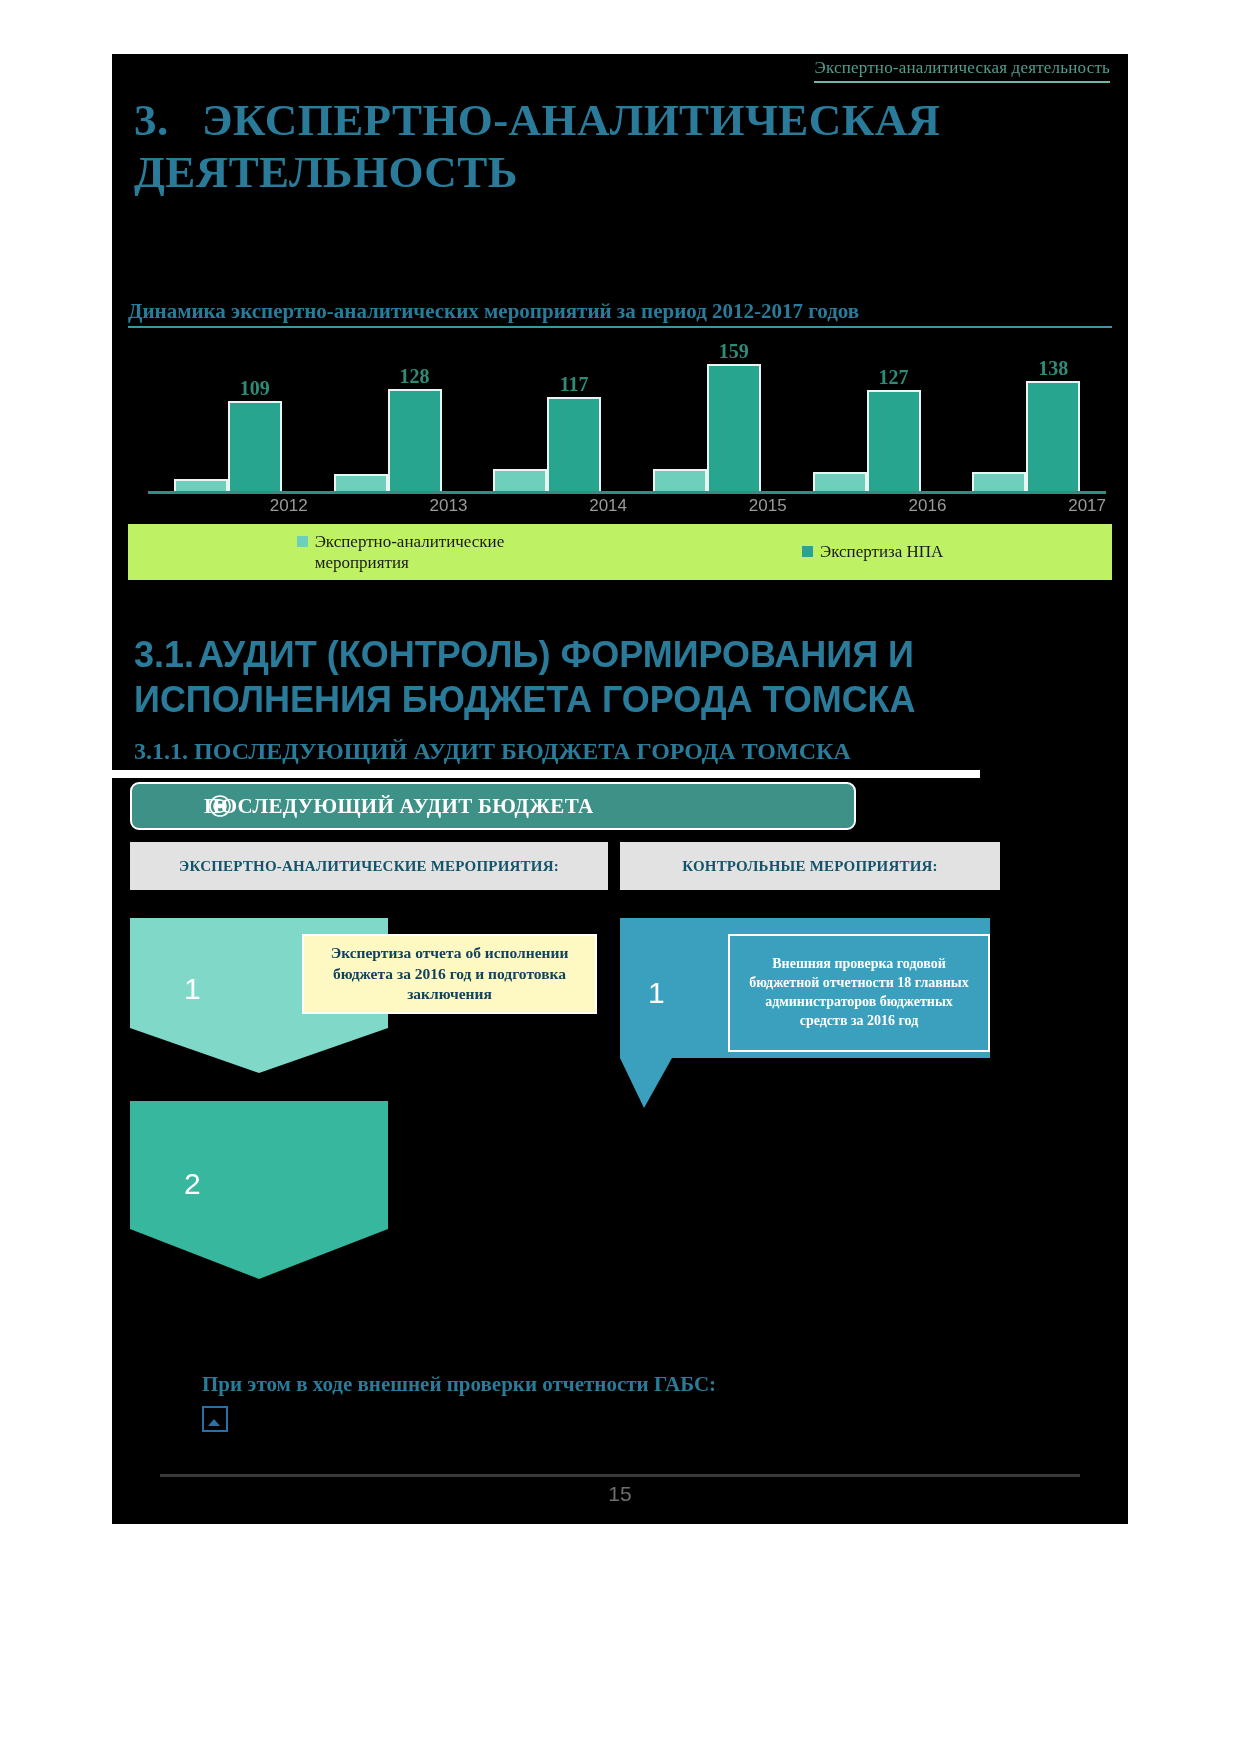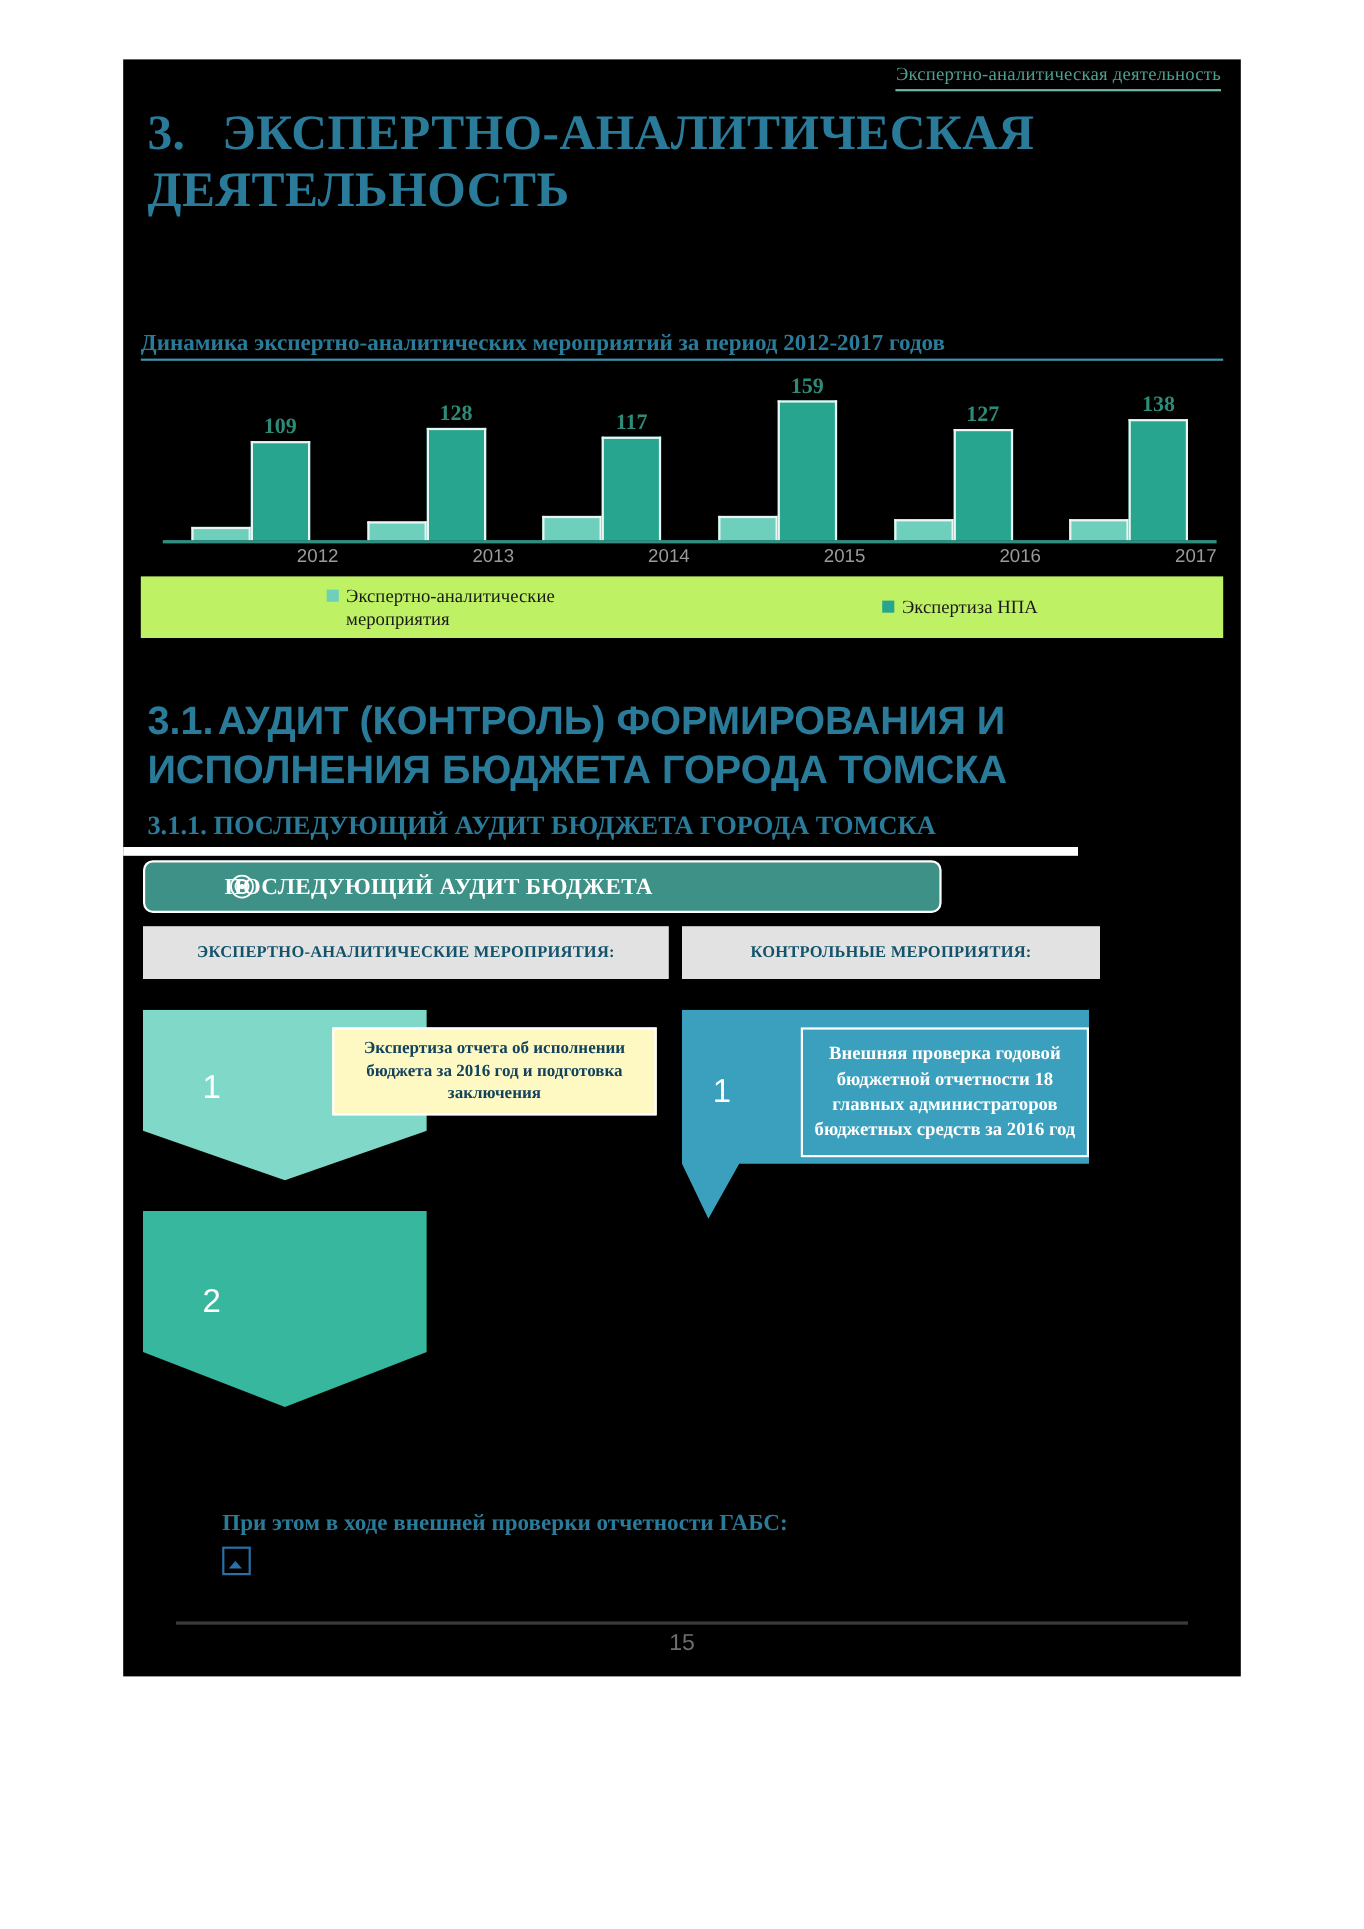--- a/index.html
+++ b/index.html
@@ -64,21 +64,21 @@
   .rows{position:relative;margin-top:28px;}
   .chev{position:relative;width:258px;height:155px;}
   .chev .shape{position:absolute;inset:0;}
   .item{position:relative;display:flex;align-items:flex-start;margin-bottom:18px;}
   .numbox{position:absolute;left:54px;top:54px;color:#ffffff;font-family:"Liberation Sans",sans-serif;font-size:30px;}
   .card{position:absolute;top:16px;left:172px;width:295px;box-sizing:border-box;
         border:2px solid #ffffff;padding:12px 10px;display:flex;align-items:center;justify-content:center;
         text-align:center;color:#12425c;font-family:"Liberation Serif",serif;font-weight:bold;font-size:15.5px;line-height:1.35;}
   .card.sm{font-size:13.5px;line-height:1.3;}
   .rightwrap{position:absolute;left:490px;top:0;}
-  .card.r{color:#ffffff;left:108px;width:262px;font-size:17px;}
+  .card.r{color:#ffffff;left:108px;width:262px;font-size:14px;}
 
   .closing{position:absolute;left:90px;top:1318px;width:820px;color:#2a7b99;
            font-family:"Liberation Serif",serif;font-weight:bold;font-size:21px;}
   .bullet{position:absolute;left:90px;top:1352px;width:22px;height:22px;border:2px solid #2a6fa8;}
   .bullet:after{content:"";position:absolute;left:4px;top:11px;width:0;height:0;
                 border-left:6px solid transparent;border-right:6px solid transparent;border-bottom:7px solid #2a6fa8;}
 
   .footrule{position:absolute;left:48px;top:1420px;width:920px;height:3px;background:#3a3a3a;}
   .pageno{position:absolute;left:0;right:0;top:1428px;text-align:center;color:#6e6e6e;
           font-family:"Liberation Sans",sans-serif;font-size:21px;}

